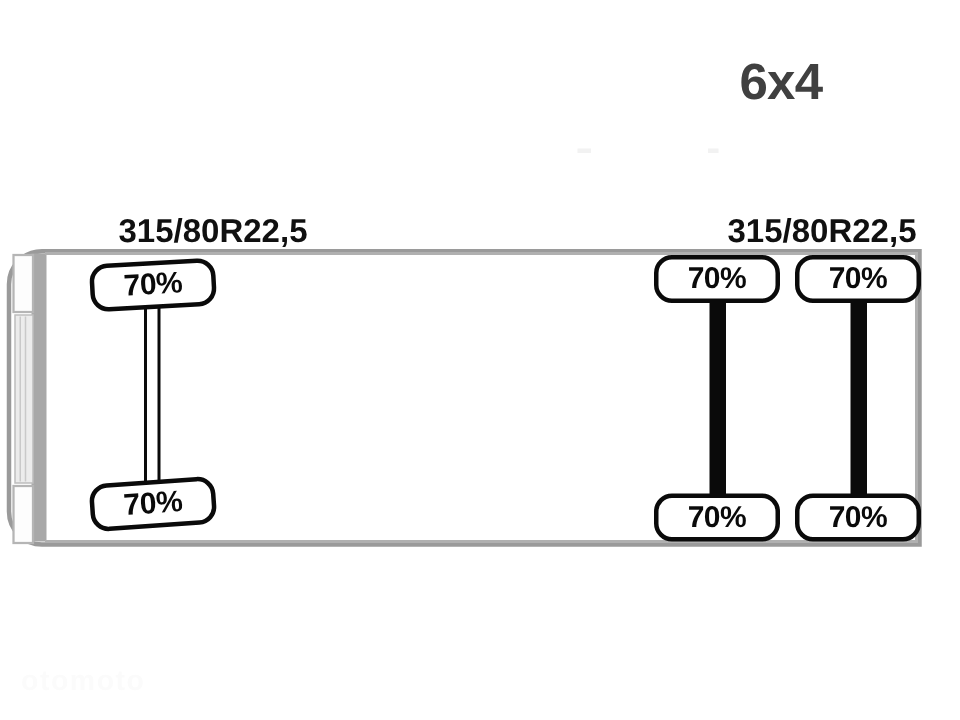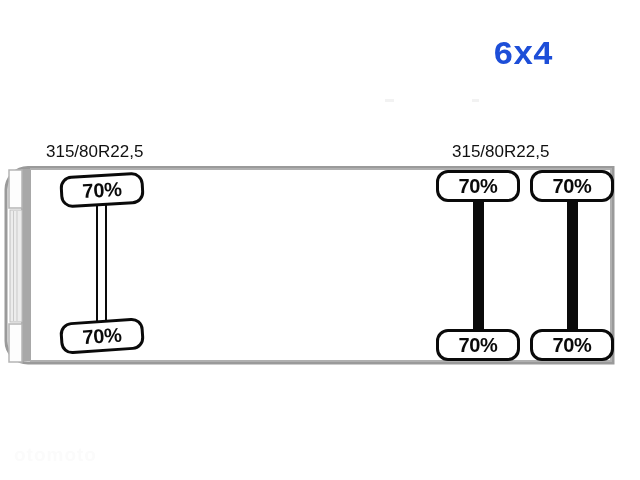--- a/index.html
+++ b/index.html
@@ -18,24 +18,24 @@
     height: 480px;
     background: #ffffff;
     overflow: hidden;
   }
 
   
   .drive-config {
     position: absolute;
     left: 493px;
     top: 38px;
-    font-family: Liberation Mono, monospace;
+    font-family: Liberation Sans, sans-serif;
     font-size: 34px;
     font-weight: bold;
-    color: #1d4ed8;
+    color: #404040;
     letter-spacing: -0.5px;
     line-height: 1;
     white-space: nowrap;
   }
 
   
   .faint-mark {
     position: absolute;
     background: #f2f2f2;
   }
@@ -49,25 +49,26 @@
     top: 166px;
     width: 611px;
     height: 200px;
   }
   .chassis svg { display: block; }
 
   
   .tyre-size {
     position: absolute;
     font-family: "Liberation Sans", sans-serif;
-    font-size: 17px;
-    font-weight: normal;
+    font-size: 22px;
+    font-weight: bold;
     color: #101010;
     line-height: 1;
     white-space: nowrap;
+    margin-left: 33px;
   }
   .tyre-size.front { left: 46px; top: 143px; }
   .tyre-size.rear  { left: 452px; top: 143px; }
 
   
   .axle {
     position: absolute;
   }
 
   

